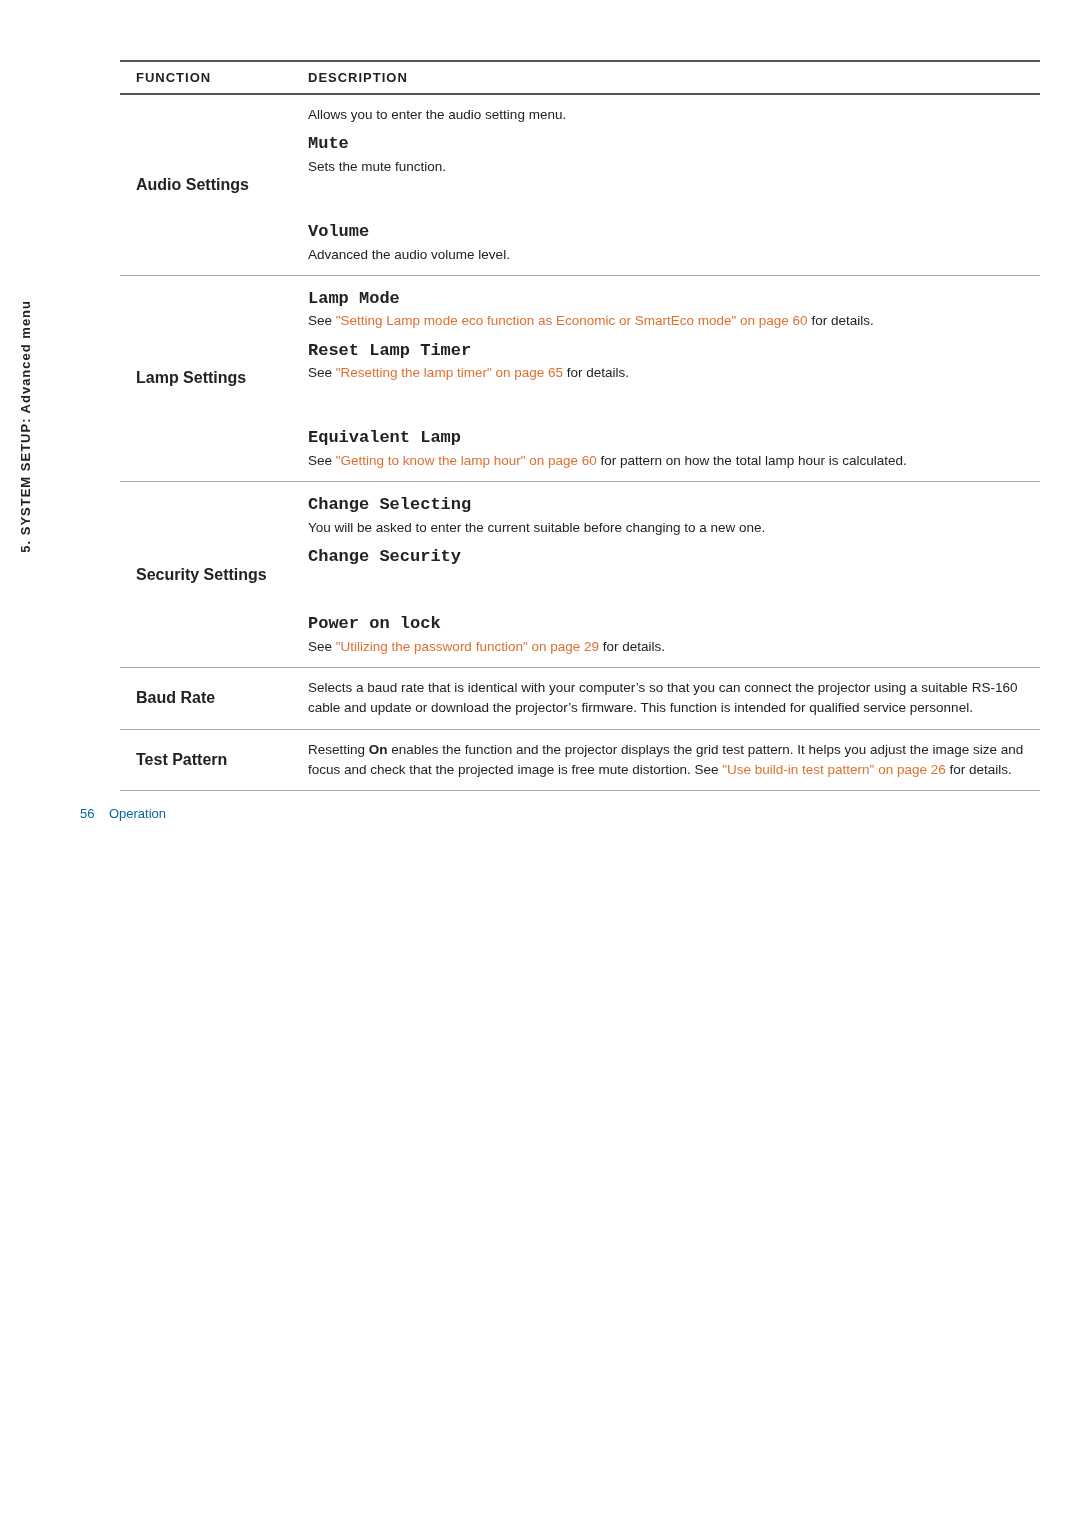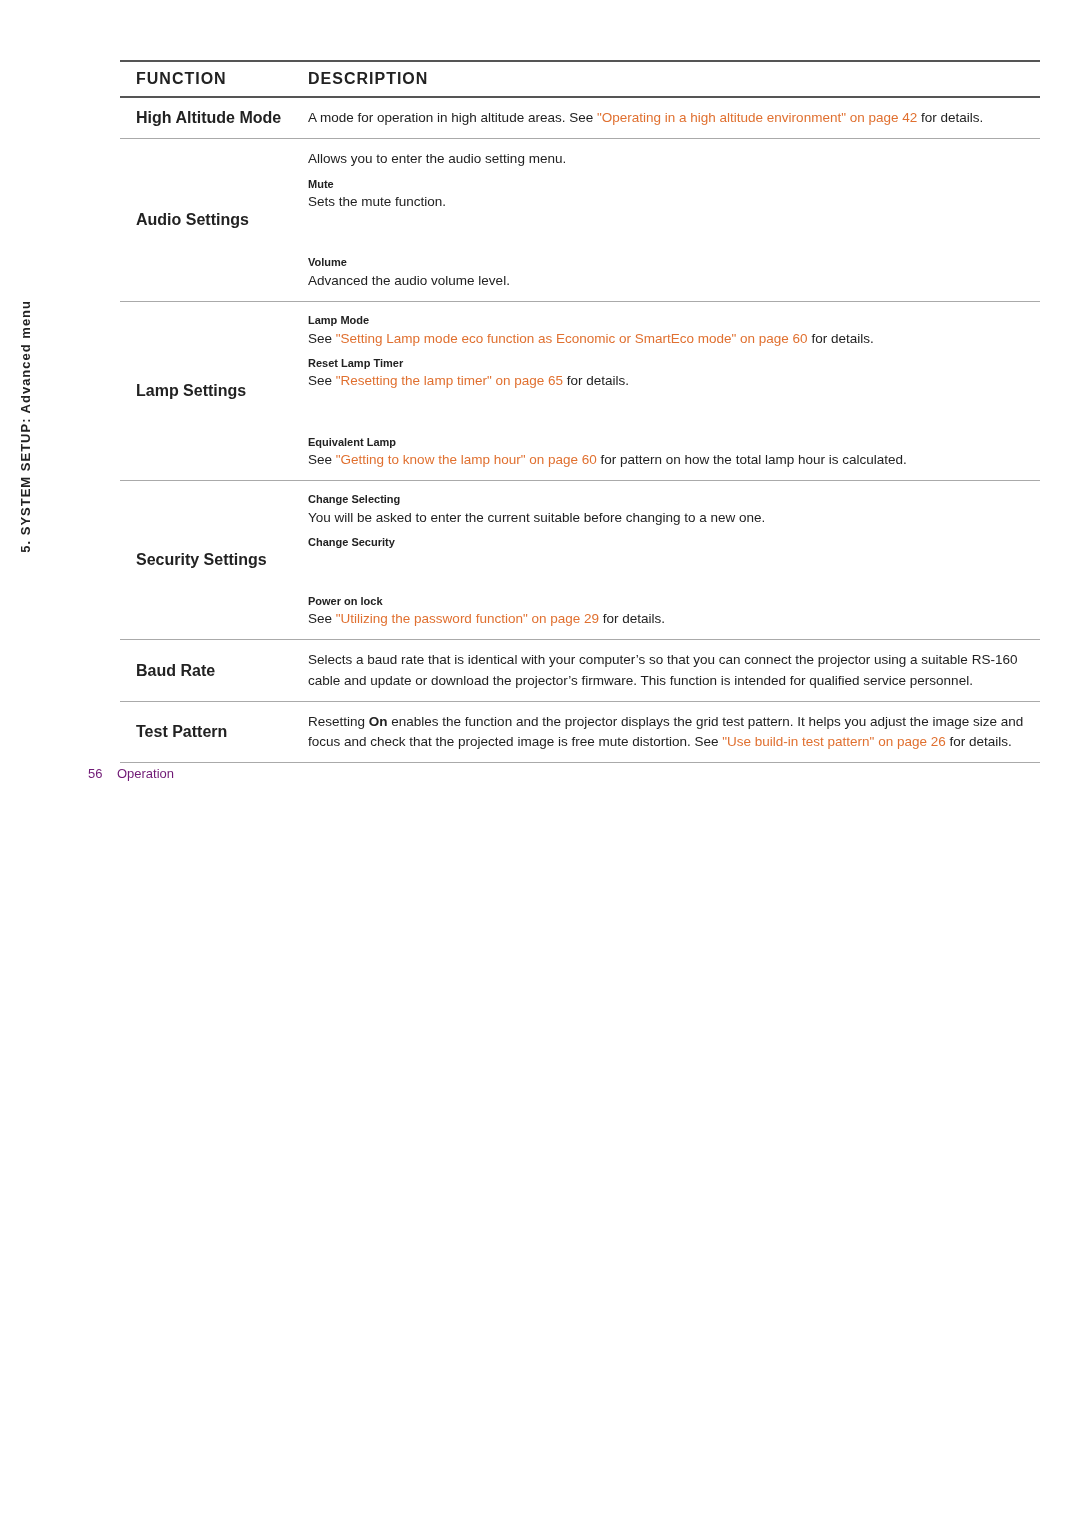--- a/index.html
+++ b/index.html
@@ -34,21 +34,21 @@
     }
 
     
     .main-table {
       width: 100%;
       border-collapse: collapse;
       margin-left: 40px;
     }
 
     .main-table th {
-      font-size: 16px;
+      font-size: 13px;
       font-weight: bold;
       text-transform: uppercase;
       letter-spacing: 1px;
       padding: 8px 16px 8px 8px;
       border-bottom: 2px solid #555;
       border-top: 2px solid #555;
       text-align: left;
       background: #fff;
     }
 
@@ -75,64 +75,58 @@
       font-size: 13.5px;
       line-height: 1.5;
     }
 
     .link-text {
       color: #e07030;
     }
 
     .bold-item {
       font-weight: bold;
-      font-size: 11px;
+      font-size: 17px;
+      font-family: Liberation Mono, monospace;
     }
 
     .desc-block {
       margin-bottom: 6px;
     }
 
     .desc-block:last-child {
       margin-bottom: 0;
       margin-top: 42px;
     }
 
     
     .footer {
       position: absolute;
-      bottom: 62px;
+      bottom: 50px;
       left: 80px;
       font-size: 13px;
-      color: #701a75;
-      margin-left: 8px;
+      color: #0369a1;
     }
   </style>
 </head>
 <body>
 
 <div class="page-wrapper">
 
   <div class="sidebar-label">5. SYSTEM SETUP: Advanced menu</div>
 
   <table class="main-table">
     <thead>
       <tr>
         <th>FUNCTION</th>
         <th>DESCRIPTION</th>
       </tr>
     </thead>
     <tbody>
 
-      <tr>
-        <td>High Altitude Mode</td>
-        <td class="desc">
-          <span>A mode for operation in high altitude areas. See </span><span class="link-text">"Operating in a high altitude environment" on page 42</span><span> for details.</span>
-        </td>
-      </tr>
 
       <tr>
         <td>Audio Settings</td>
         <td class="desc">
           <div class="desc-block">Allows you to enter the audio setting menu.</div>
           <div class="desc-block">
             <div class="bold-item">Mute</div>
             <div>Sets the mute function.</div>
           </div>
           <div class="desc-block">

